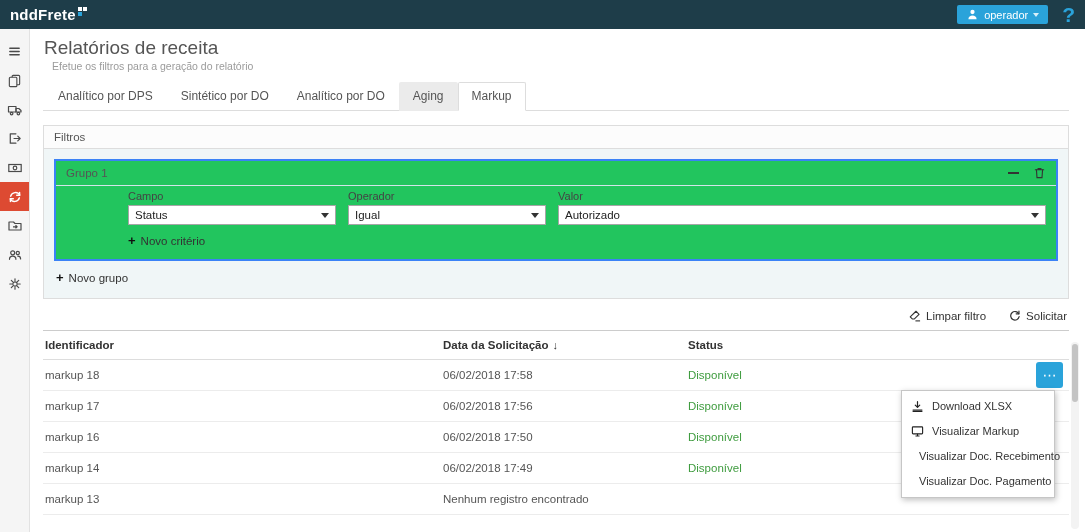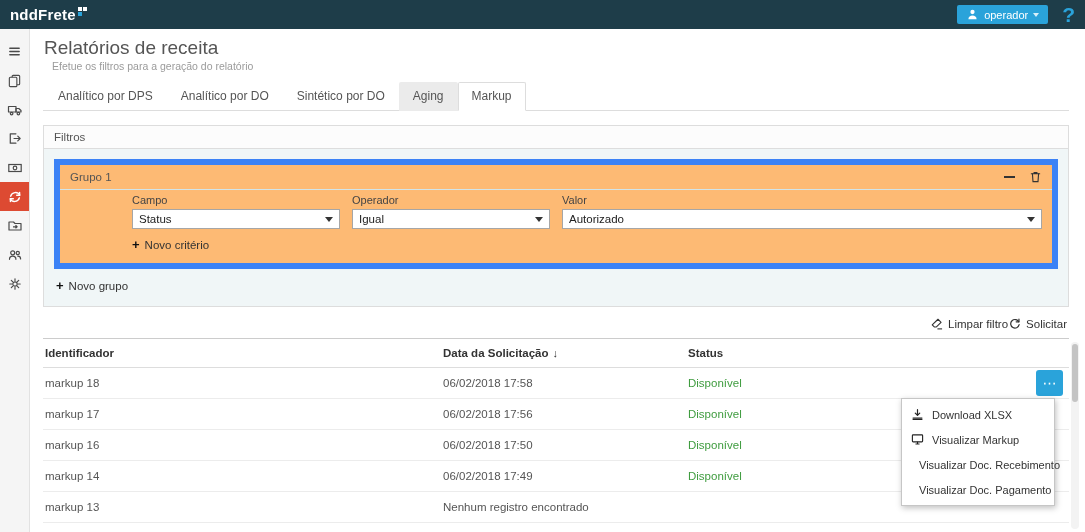--- a/index.html
+++ b/index.html
@@ -31,58 +31,58 @@
 
   
   .tabs{display:flex;align-items:center;border-bottom:1px solid #ddd;padding-left:1px}
   .tab{font-size:12px;color:#555;padding:6px 13px 7px;cursor:pointer;border:1px solid transparent;margin-bottom:-1px;border-bottom:1px solid transparent;white-space:nowrap}
   .tab.hovered{background:#ebebeb;border-radius:2px 2px 0 0}
   .tab.active{background:#fff;border-color:#ddd;border-bottom:1px solid #fff;border-radius:2px 2px 0 0}
 
   
   .filters-title{margin-top:14px;border:1px solid #ddd;background:#fcfcfc;font-size:11.5px;color:#555;padding:5px 10px}
   .filters-body{border:1px solid #ddd;border-top:none;background:#f0f6f7;padding:10px 10px 12px}
-  .group{border:6px solid #3b82f6;background:#fdba74}
+  .group{border:2px solid #3b82f6;background:#22c55e}
   .group-header{display:flex;align-items:center;font-size:11.5px;color:#555;padding:5px 10px;border-bottom:1px solid #d2e4e8}
   .group-tools{margin-left:auto;display:flex;align-items:center;gap:14px}
   .minus-icon{width:11px;height:2.5px;background:#333;display:inline-block;cursor:pointer}
   .group-body{padding:4px 10px 10px 72px}
   .fields{display:flex;gap:12px}
   .field{display:flex;flex-direction:column}
   .field label{font-size:11px;color:#444;margin-bottom:3px}
   .field-campo .selectbox{width:208px}
   .field-operador .selectbox{width:198px}
   .field-valor{flex:1}
   .field-valor .selectbox{width:100%}
   .selectbox{height:20px;background:#fff;border:1px solid #a6a6a6;display:flex;align-items:center;justify-content:space-between;padding:0 6px;font-size:11.5px;color:#222;cursor:pointer}
   .sel-arrow{width:0;height:0;border-left:4px solid transparent;border-right:4px solid transparent;border-top:5px solid #333}
   .add-link{display:inline-flex;align-items:center;gap:5px;font-size:11.5px;color:#333;cursor:pointer;margin-top:9px}
   .add-link .plus{font-weight:bold;font-size:13px;color:#111;line-height:1}
   .new-group{margin-top:10px;margin-left:2px}
 
   
-  .actions-row{display:flex;justify-content:flex-end;padding:10px 2px 8px;font-size:11.5px;color:#333}
+  .actions-row{display:flex;justify-content:flex-end;gap:22px;padding:10px 2px 8px;font-size:11.5px;color:#333}
   .action-link{display:inline-flex;align-items:center;gap:5px;cursor:pointer}
 
   
   .table{border-top:1px solid #ccc}
   .thead{display:flex;border-bottom:1px solid #ddd;background:#fff}
   .th{font-size:11.5px;font-weight:bold;color:#333;padding:8px 8px 8px 2px;display:flex;align-items:center;gap:4px;cursor:pointer}
   .col-id{width:398px}
   .col-date{width:245px}
   .col-status{flex:1}
   .trow{display:flex;align-items:center;height:31px;border-bottom:1px solid #ececec;position:relative;font-size:11.5px;color:#555}
   .td{padding:0 8px 0 2px;overflow:hidden;white-space:nowrap}
   .status-green{color:#3f9c3f}
   .status-muted{color:#555}
   .sort{font-size:11px;color:#333}
 
   .row-actions-btn{position:absolute;right:6px;top:2px;width:27px;height:26px;background:#2aa3da;border:none;border-radius:3px;color:#fff;cursor:pointer;font-size:14px;display:flex;align-items:center;justify-content:center;z-index:25}
   .context-menu{position:absolute;top:30px;right:14px;width:154px;background:#fff;border:1px solid #c6c6c6;box-shadow:1px 2px 6px rgba(0,0,0,.25);z-index:30;padding:3px 0}
-  .menu-item{display:flex;align-items:center;gap:8px;padding:6px 9px;font-size:11px;color:#333;cursor:pointer;white-space:nowrap}
+  .menu-item{display:flex;align-items:flex-start;gap:8px;padding:6px 9px;font-size:11px;color:#333;cursor:pointer;white-space:nowrap}
 
   
   .vscroll{position:absolute;right:6px;top:342px;bottom:3px;width:8px;background:#f3f3f3;border-radius:4px}
   .vscroll .thumb{position:absolute;top:2px;left:1px;width:6px;height:58px;background:#c4c4c4;border-radius:3px;cursor:pointer}
 </style>
 </head>
 <body>
 
 <div class="app">
 
@@ -171,22 +171,22 @@
           </svg>
       </div>
     </nav>
 
     <main class="main">
       <h1 class="page-title">Relatórios de receita</h1>
       <p class="page-sub">Efetue os filtros para a geração do relatório</p>
 
       <div class="tabs">
         <div class="tab">Analítico por DPS</div>
+        <div class="tab">Sintético por DO</div>
         <div class="tab">Analítico por DO</div>
-        <div class="tab">Sintético por DO</div>
         <div class="tab hovered">Aging</div>
         <div class="tab active">Markup</div>
       </div>
 
       <div class="filters-title">Filtros</div>
       <div class="filters-body">
         <div class="group">
           <div class="group-header">
             <span>Grupo 1</span>
             <span class="group-tools">

